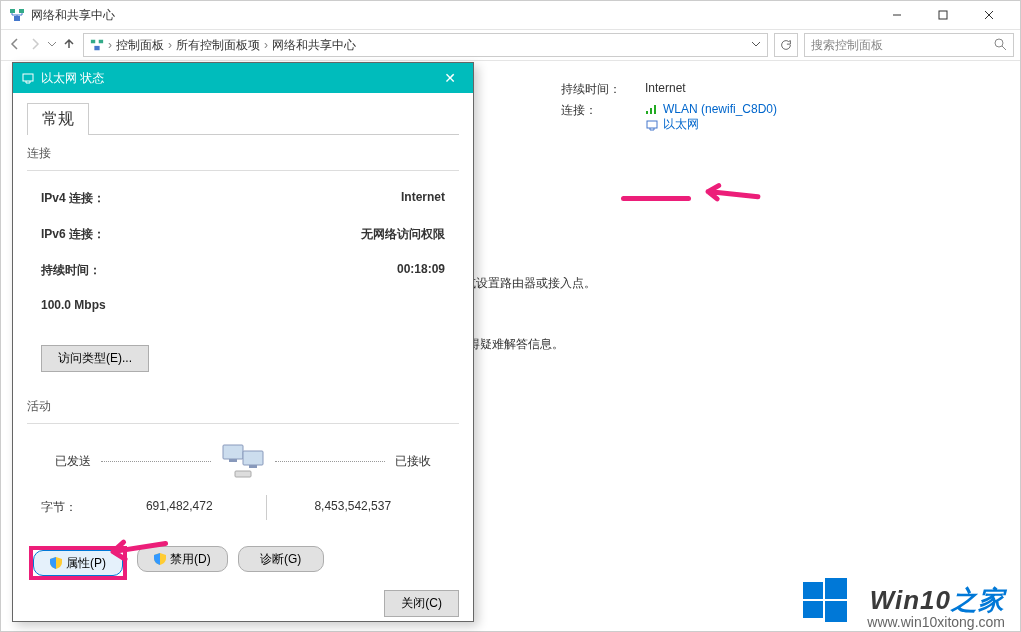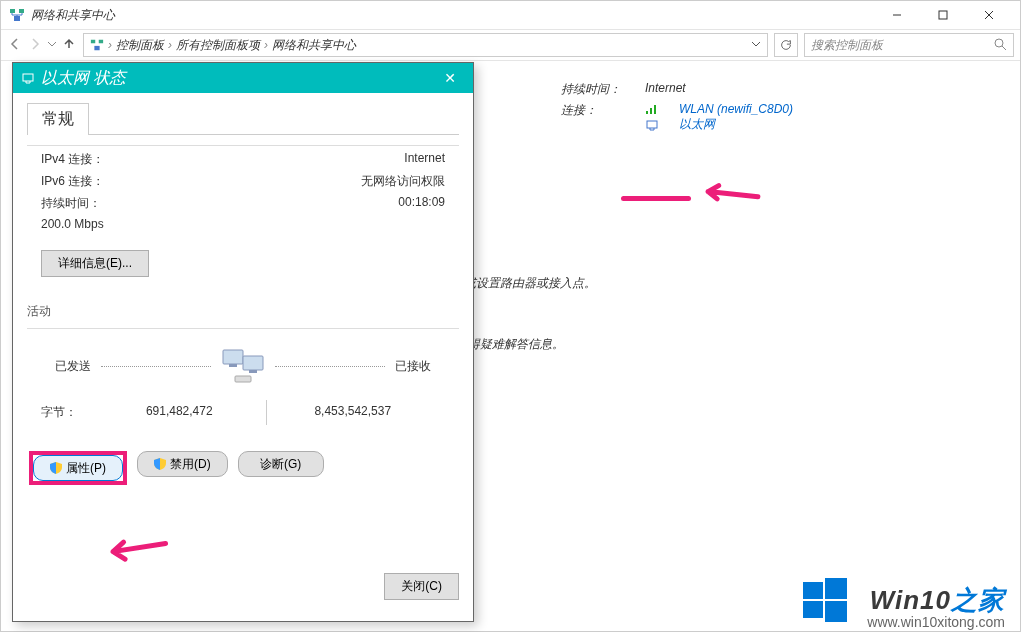--- a/index.html
+++ b/index.html
@@ -1,59 +1,59 @@
 <!DOCTYPE html>
 <html><head>
 <meta charset="utf-8">
 <style>
   * { box-sizing: border-box; margin: 0; padding: 0; font-family: "Microsoft YaHei", "Segoe UI", sans-serif; }
   body { width: 1021px; height: 632px; background: #fff; position: relative; overflow: hidden; font-size: 12px; color: #333; }
 
   
-  .parent-window { position: absolute; inset: 0; border: 1px solid #ccc; background: #fff; font-style: italic; }
+  .parent-window { position: absolute; inset: 0; border: 1px solid #ccc; background: #fff; }
   .parent-titlebar { display: flex; align-items: center; height: 28px; padding: 0 8px; }
   .parent-titlebar .t-icon { width: 16px; height: 16px; margin-right: 6px; }
   .parent-titlebar .t-text { flex: 1; }
   .winctrl { display: flex; }
   .winbtn { width: 46px; height: 28px; display: flex; align-items: center; justify-content: center; color: #333; }
 
   .addressbar { display: flex; align-items: center; height: 32px; border-top: 1px solid #e5e5e5; border-bottom: 1px solid #e5e5e5; padding: 0 6px; gap: 6px; }
   .nav-arrows { display: flex; gap: 4px; align-items: center; color: #888; }
   .path { flex: 1; display: flex; align-items: center; border: 1px solid #ccc; height: 24px; padding: 0 6px; gap: 4px; }
   .path .sep { color: #888; }
   .refresh { width: 24px; height: 24px; border: 1px solid #ccc; display:flex; align-items:center; justify-content:center; color:#555;}
   .searchbox { width: 210px; height: 24px; border: 1px solid #ccc; display: flex; align-items: center; padding: 0 6px; color: #888; }
   .searchbox .sicon { margin-left: auto; }
   .netinfo { position: absolute; left: 560px; top: 80px; }
   .netrow { display: flex; gap: 24px; margin-bottom: 4px; }
   .netrow .lbl { width: 60px; }
-  .netlink { color: #0066cc; display: flex; align-items: center; gap: 20px; }
+  .netlink { color: #0066cc; display: flex; align-items: center; gap: 4px; }
 
   .freetext1 { position: absolute; left: 463px; top: 274px; color: #333; }
   .freetext2 { position: absolute; left: 455px; top: 335px; color: #333; }
 
   .underline-annot { position: absolute; left: 620px; top: 195px; width: 70px; height: 5px; background: #ec1e79; border-radius: 3px; }
   .arrow-annot { position: absolute; left: 700px; top: 175px; transform: rotate(-20deg); }
   .arrow-annot2 { position: absolute; left: 95px; top: 460px; transform: rotate(40deg); }
 
   
   .dialog { position: absolute; left: 12px; top: 62px; width: 462px; height: 560px; background: #fff; border: 1px solid #666; box-shadow: 4px 4px 10px rgba(0,0,0,0.2); }
   .dlg-titlebar { height: 30px; background: #00bcbc; color: #fff; display: flex; align-items: center; padding: 0 8px; }
-  .dlg-titlebar .t-text { flex: 1; font-size: 16px; font-style: italic; }
+  .dlg-titlebar .t-text { flex: 1; font-size: 12px; }
   .dlg-close { width: 30px; height: 30px; display: flex; align-items: center; justify-content: center; color: #fff; font-size: 14px; }
   .dlg-body { padding: 10px 14px; }
 
   .tabbar { display: flex; border-bottom: 1px solid #ccc; margin-bottom: 10px; }
   .tab { padding: 5px 14px; border: 1px solid #ccc; border-bottom: none; background: #fff; margin-bottom: -1px; font-size: 16px; }
 
   .group-title { color: #555; margin: 6px 0 8px 0; }
   .group-box { border-top: 1px solid #ddd; padding-top: 7px; }
 
   .conn-grid { padding: 0 14px 6px 14px; }
-  .conn-row { display: flex; margin: 5px 0; }
+  .conn-row { display: flex; margin: 19px 0; font-weight: bold; }
   .conn-row .k { flex: 1; color: #333; }
   .conn-row .v { text-align: right; color: #333; }
 
   .details-btn, .dlg-btn { border: 1px solid #adadad; background: #e1e1e1; padding: 4px 16px; font-size: 12px; display: inline-flex; align-items: center; gap: 4px; }
   .details-btn { margin: 8px 0 4px 14px; }
 
   .activity { margin-top: 22px; }
   .activity-header { display: flex; justify-content: space-between; align-items: center; padding: 0 28px; margin: 10px 0; }
   .activity-header .dash { flex: 1; border-top: 1px dotted #999; margin: 0 10px; height:1px; }
   .net-icon { width: 44px; height: 40px; }
@@ -61,21 +61,21 @@
   .bytes-row .k { width: 60px; }
   .bytes-row .c1 { flex: 1; text-align: center; }
   .bytes-row .divider { width: 1px; background: #ccc; margin: -4px 8px; }
   .bytes-row .c2 { flex: 1; text-align: center; }
 
   .dlg-btnrow { display: flex; gap: 10px; margin-top: 30px; padding: 0 2px; }
   .dlg-btnrow .dlg-btn { min-width: 86px; justify-content: center; height: 26px; border-radius: 10px; }
   .highlight-box { border: 4px solid #ec1e79; padding:0; }
   .highlight-box .dlg-btn { border: 1px solid #0078d7; background:#e5f1fb; }
 
-  .dlg-footer { position: absolute; right: 14px; bottom: 21px; text-decoration: underline; }
+  .dlg-footer { position: absolute; right: 14px; bottom: 4px; text-decoration: underline; }
 
   .shield { display:inline-block; width:12px; height:12px; }
 
   
   .watermark { position: absolute; right: 16px; bottom: 10px; display: flex; align-items: center; gap: 23px; }
   .wm-logo rect { fill:#0078d7; }
   .wm-text { font-size: 26px; font-weight: 700; color: #3a3a3a; font-style: italic; letter-spacing: 1px; }
   .wm-text .blue { color: #0078d7; }
   .wm-url { position: absolute; right: 16px; bottom: 2px; font-size: 14px; color: #666; }
 
@@ -198,38 +198,39 @@
         <path d="M5 10v2h4v-2" stroke="#fff" fill="none"></path>
       </svg>
     <span class="t-text">以太网 状态</span>
     <span class="dlg-close">✕</span>
   </div>
   <div class="dlg-body">
     <div class="tabbar">
       <div class="tab">常规</div>
     </div>
 
+    <div class="group-title">连接</div>
     <div class="group-box conn-grid">
       <div class="conn-row">
           <span class="k">IPv4 连接：</span>
           <span class="v">Internet</span>
         </div>
       <div class="conn-row">
           <span class="k">IPv6 连接：</span>
           <span class="v">无网络访问权限</span>
         </div>
       <div class="conn-row">
           <span class="k">持续时间：</span>
           <span class="v">00:18:09</span>
         </div>
       <div class="conn-row">
-          <span class="v">200.0 Mbps</span>
-        </div>
-    </div>
-    <button class="details-btn">详细信息(E)...</button>
+          <span class="v">100.0 Mbps</span>
+        </div>
+    </div>
+    <button class="details-btn">访问类型(E)...</button>
 
     <div class="activity">
       <div class="group-title">活动</div>
       <div class="group-box">
         <div class="activity-header">
           <span>已发送</span>
           <span class="dash"></span>
           <svg class="net-icon" viewBox="0 0 44 40">
               <rect x="2" y="4" width="20" height="14" rx="1" fill="#cde" stroke="#89b"></rect>
               <rect x="22" y="10" width="20" height="14" rx="1" fill="#cde" stroke="#89b"></rect>

